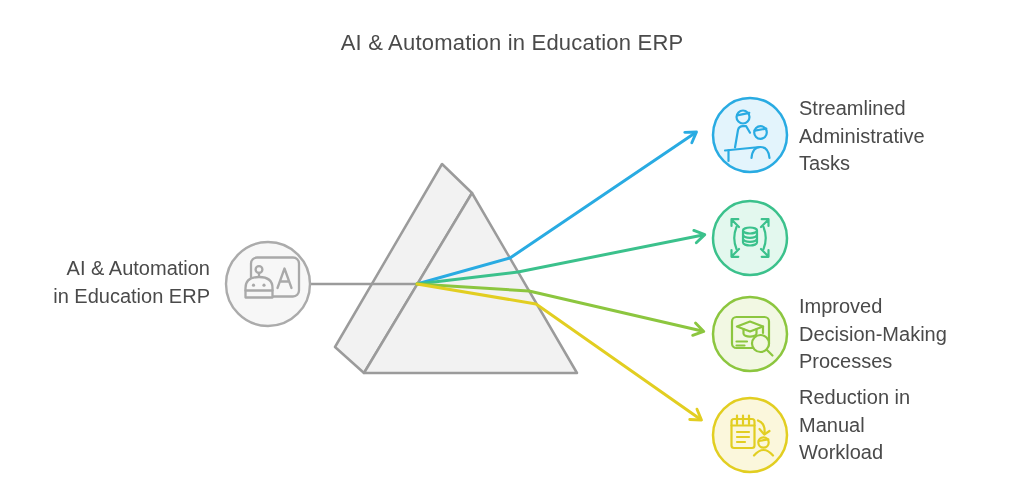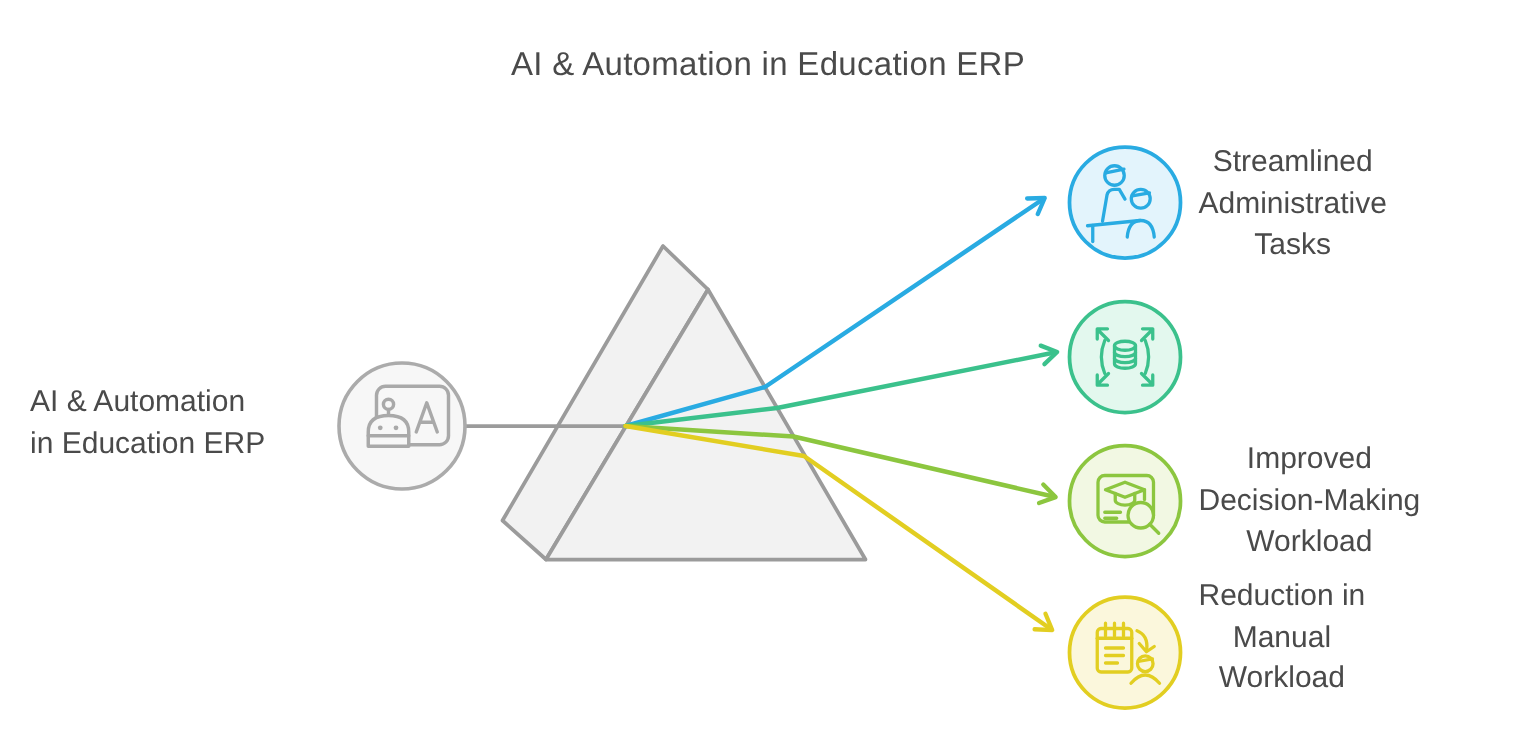--- a/index.html
+++ b/index.html
@@ -8,22 +8,22 @@
     font-family:"Liberation Sans", sans-serif;background:#ffffff;
   }
   .title{
     position:absolute;top:30px;left:0;width:1024px;text-align:center;
     font-size:22px;color:#4a4a4a;letter-spacing:.2px;
   }
   .label{
     position:absolute;color:#4a4a4a;font-size:20px;line-height:27.5px;
     white-space:pre-line;
   }
-  .left-label{left:20px;top:254px;width:190px;text-align:left;line-height:28px;}
-  .out-label{left:799px;text-align:center;}
+  .left-label{left:20px;top:254px;width:190px;text-align:right;line-height:28px;}
+  .out-label{left:799px;}
   .out-label-0{top:95px;}
   .out-label-1{top:211px;}
   .out-label-2{top:293px;}
   .out-label-3{top:384px;}
   svg{position:absolute;left:0;top:0;}
 </style>
 </head>
 <body>
 
 <div class="canvas">
@@ -133,18 +133,18 @@
     </g>
   </svg>
 
   <div class="label left-label">AI &amp; Automation
 in Education ERP</div>
   <div class="label out-label out-label-0">Streamlined
 Administrative
 Tasks</div>
   <div class="label out-label out-label-2">Improved
 Decision-Making
-Workload</div>
+Processes</div>
   <div class="label out-label out-label-3">Reduction in
 Manual
 Workload</div>
 
 </div>
 
 </body></html>

